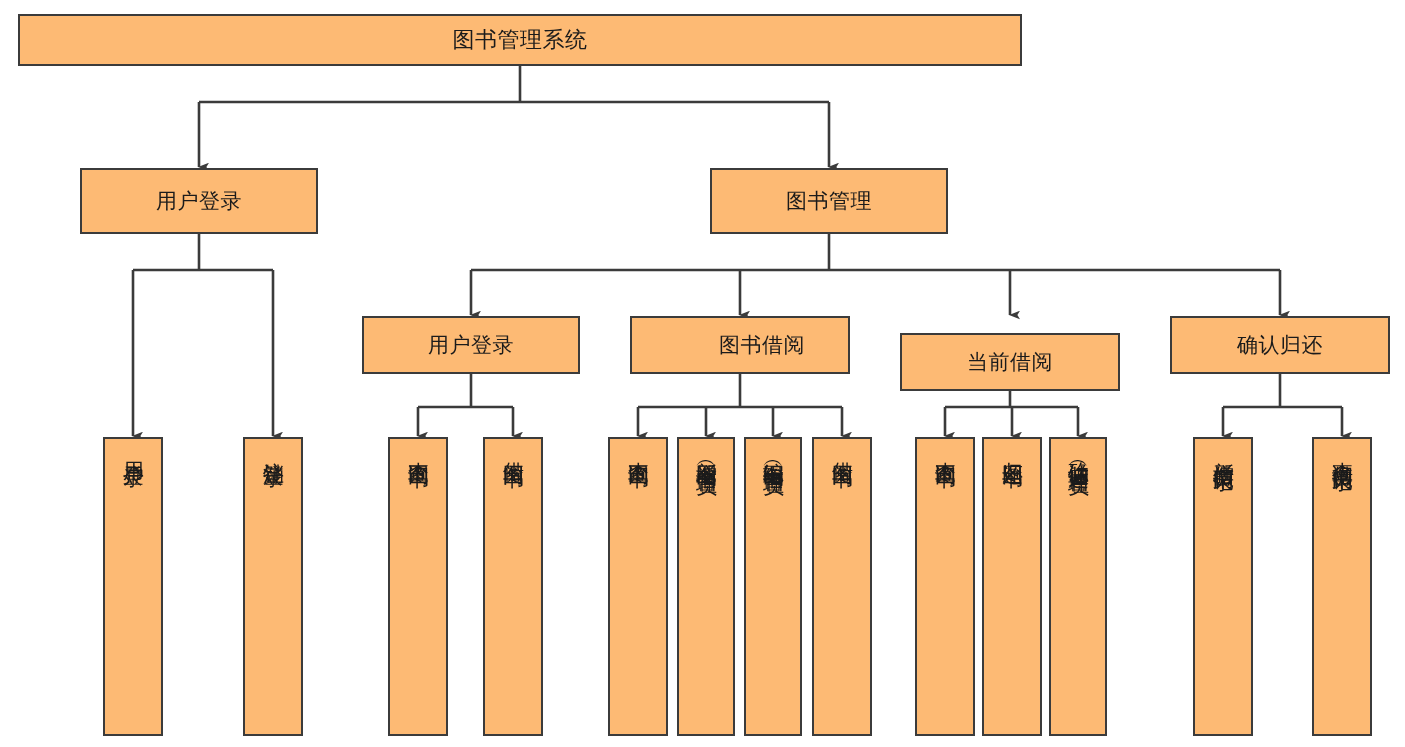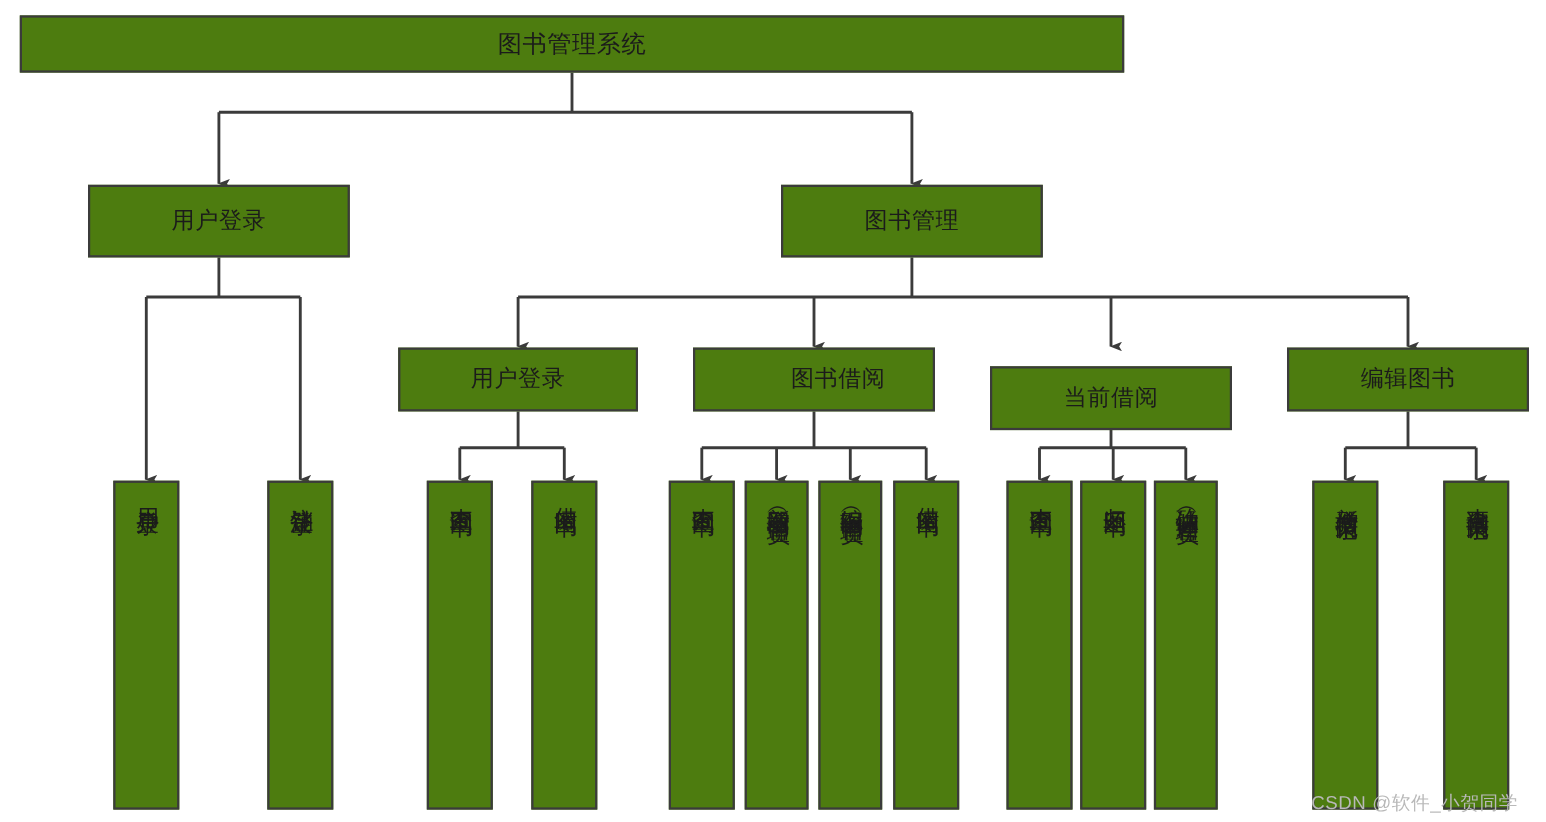--- a/index.html
+++ b/index.html
@@ -23,21 +23,21 @@
     left: 0;
     top: 0;
     width: 1405px;
     height: 747px;
     pointer-events: none;
   }
   .node {
     position: absolute;
     box-sizing: border-box;
     border: 2px solid #3b3b3b;
-    background: #4d7c0f;
+    background: #fdba74;
     display: flex;
     align-items: center;
     justify-content: center;
     color: #1b1b1b;
   }
   .node-label {
     display: block;
     text-align: center;
     line-height: 1.18;
     letter-spacing: 0.5px;
@@ -131,21 +131,21 @@
       <div class="node horizontal" id="node-newbook" style="left: 362px; top: 316px; width: 218px; height: 58px;">
         <span class="node-label">用户登录</span>
       </div>
       <div class="node horizontal" id="node-borrow" style="left: 630px; top: 316px; width: 220px; height: 58px; padding-left: 44px;">
         <span class="node-label">图书借阅</span>
       </div>
       <div class="node horizontal" id="node-current" style="left: 900px; top: 316px; width: 220px; height: 58px; margin-top: 17px;">
         <span class="node-label">当前借阅</span>
       </div>
       <div class="node horizontal" id="node-records" style="left: 1170px; top: 316px; width: 220px; height: 58px;">
-        <span class="node-label">编辑图书</span>
+        <span class="node-label">确认归还</span>
       </div>
       <div class="node vertical" id="node-leaf1" style="left: 103px; top: 437px; width: 60px; height: 299px;">
         <span class="node-label">用户登录</span>
       </div>
       <div class="node vertical" id="node-leaf2" style="left: 243px; top: 437px; width: 60px; height: 299px;">
         <span class="node-label">注销登录</span>
       </div>
       <div class="node vertical" id="node-leaf3" style="left: 388px; top: 437px; width: 60px; height: 299px;">
         <span class="node-label">查询图书</span>
       </div>
@@ -174,15 +174,14 @@
         <span class="node-label">确认归还（管理员）</span>
       </div>
       <div class="node vertical" id="node-leaf12" style="left: 1193px; top: 437px; width: 60px; height: 299px;">
         <span class="node-label">新增借阅记录</span>
       </div>
       <div class="node vertical" id="node-leaf13" style="left: 1312px; top: 437px; width: 60px; height: 299px;">
         <span class="node-label">查询借阅记录</span>
       </div>
     </div>
 
-  <div class="watermark" style="left: 1192px; top: 718px; color: rgb(185, 185, 185);">CSDN @软件_小贺同学</div>
 
 </div>
 
 </body></html>

